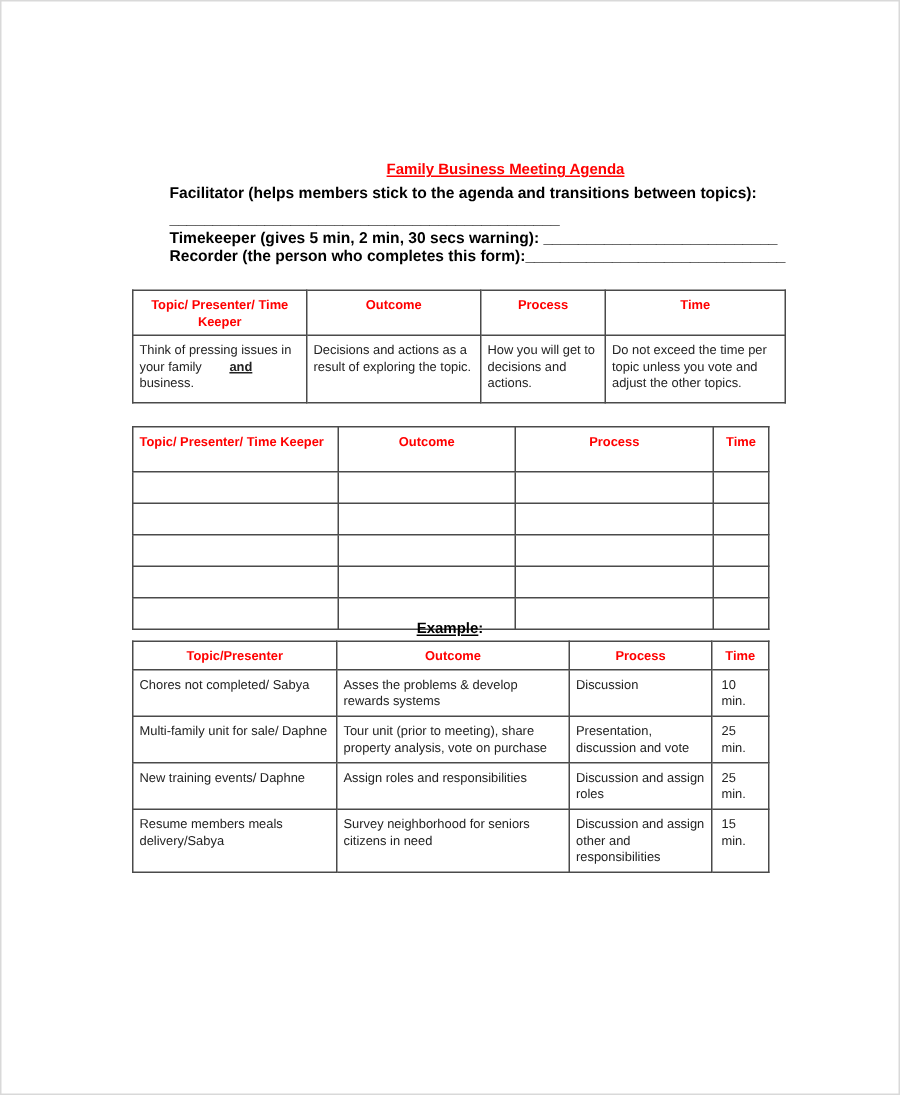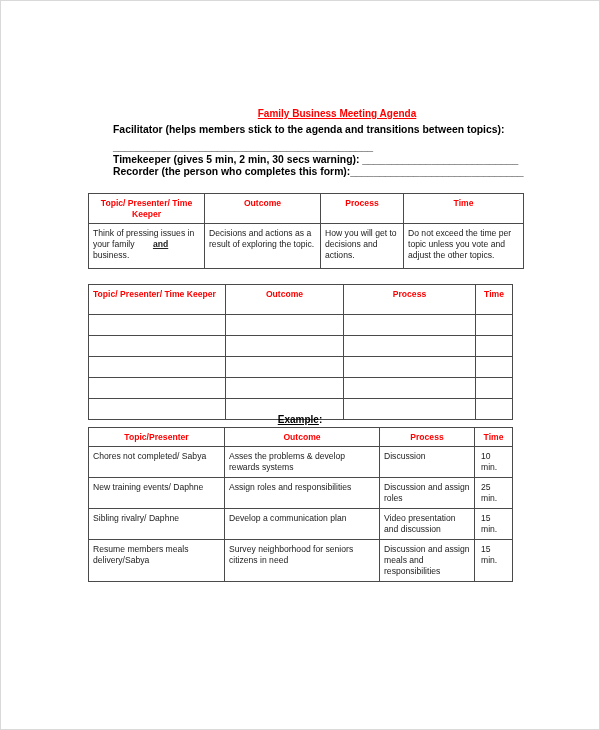--- a/index.html
+++ b/index.html
@@ -140,31 +140,31 @@
     <th>Process</th>
     <th>Time</th>
   </tr>
   <tr>
     <td>Chores not completed/ Sabya</td>
     <td>Asses the problems &amp; develop rewards systems</td>
     <td>Discussion</td>
     <td class="time"> 10 min.</td>
   </tr>
   <tr>
+    <td>Multi-family unit for sale/ Daphne</td>
+    <td>Tour unit (prior to meeting), share property analysis, vote on purchase</td>
+    <td>Presentation, discussion and vote</td>
+    <td class="time">25 min.</td>
+  </tr>
+  <tr>
     <td>New training events/ Daphne</td>
     <td>Assign roles and responsibilities</td>
     <td>Discussion and assign roles</td>
     <td class="time">25 min.</td>
   </tr>
   <tr>
-    <td>Sibling rivalry/ Daphne</td>
-    <td>Develop a communication plan</td>
-    <td>Video presentation and discussion</td>
-    <td class="time">15 min.</td>
-  </tr>
-  <tr>
     <td>Resume members meals delivery/Sabya</td>
     <td>Survey neighborhood for seniors citizens  in need</td>
-    <td>Discussion and assign meals and responsibilities</td>
+    <td>Discussion and assign other and responsibilities</td>
     <td class="time">15 min.</td>
   </tr>
 </tbody>
   </table>
 
 </body></html>

